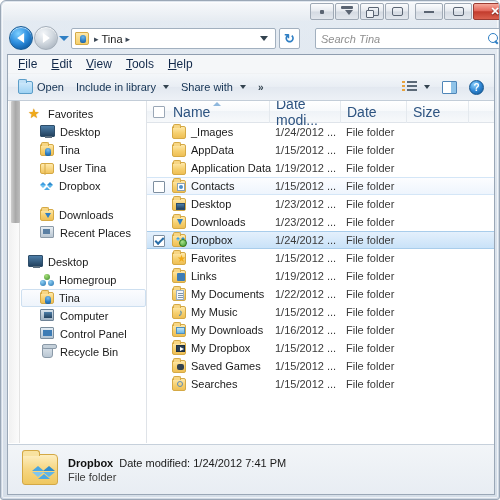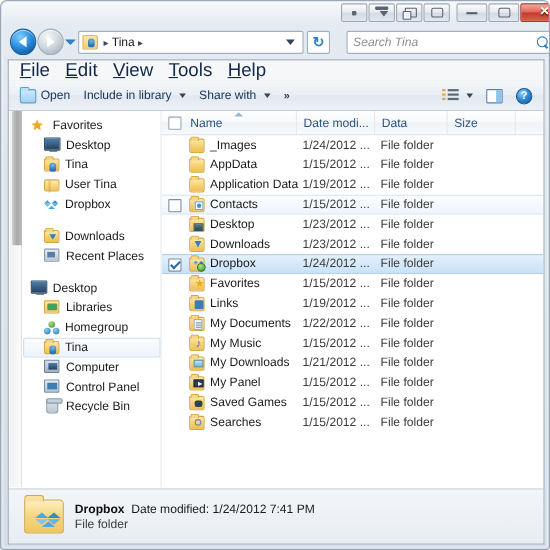--- a/index.html
+++ b/index.html
@@ -133,21 +133,21 @@
     background:#ffffff;border:1px solid #9aa7b6;border-top-color:#8f9daf;
     overflow:hidden;
   }
 
   
   #menubar{
     height:19px;width:100%;background:#f5f7f9;
     display:flex;align-items:center;padding-left:10px;gap:14px;
     border-bottom:1px solid #f0f2f4;
   }
-  .menuitem{color:#12294a;font-size:17px;cursor:default;}
+  .menuitem{color:#12294a;font-size:12px;cursor:default;}
   .menuitem u{text-decoration:underline;}
 
   
   #toolbar{
     height:27px;width:100%;
     background:linear-gradient(180deg,#f4f7fa 0%,#e9eef4 48%,#e2e8f0 50%,#edf1f6 100%);
     border-bottom:1px solid #c3cdd8;
     display:flex;align-items:center;padding:0 4px;
     position:relative;
   }
@@ -295,21 +295,21 @@
   
   #listpane{flex:1 1 auto;background:#ffffff;position:relative;overflow:hidden;}
   #listhead{
     height:22px;width:100%;
     background:linear-gradient(180deg,#ffffff 0%,#f7f9fb 48%,#eff3f7 50%,#f7f9fb 100%);
     border-bottom:1px solid #dfe4ea;
     display:flex;align-items:center;position:relative;
   }
   .colhead{
     height:22px;display:flex;align-items:center;
-    font-size:11px;color:#2d5380;
+    font-size:14px;color:#2d5380;
     border-right:1px solid #e4e9ee;
     padding-left:6px;position:relative;
   }
   #selAllBox{
     width:12px;height:12px;border:1px solid #9aa7b6;background:#ffffff;
     margin-left:6px;margin-right:2px;border-radius:1px;flex:0 0 auto;
   }
   #sortArrow{
     position:absolute;left:46px;top:1px;width:0;height:0;
     border-left:4px solid transparent;border-right:4px solid transparent;
@@ -553,26 +553,20 @@
               <span class="navlbl">Recent Places</span>
             </div>
             <div class="navspace"></div>
             <div class="navrow">
               <span class="nicon">
                 <span class="ic-monitor" style="position:absolute"></span>
               </span>
               <span class="navlbl">Desktop</span>
             </div>
             <div class="navrow sub">
-              <span class="nicon">
-                <span class="ic-lib" style="position:absolute"></span>
-              </span>
-              <span class="navlbl">Libraries</span>
-            </div>
-            <div class="navrow sub">
               <span class="nicon ic-home">
                 <i></i>
                 <i></i>
                 <i></i>
               </span>
               <span class="navlbl">Homegroup</span>
             </div>
             <div class="navrow sub sel">
               <span class="nicon ic-folder ic-user"></span>
               <span class="navlbl">Tina</span>
@@ -602,21 +596,21 @@
         <div id="listhead">
           <div id="selAllBox"></div>
           <div class="colhead" style="width:103px">
             <span>Name</span>
             <span id="sortArrow"></span>
           </div>
           <div class="colhead" style="width:71px">
             <span>Date modi...</span>
           </div>
           <div class="colhead" style="width:66px">
-            <span>Data</span>
+            <span>Date</span>
           </div>
           <div class="colhead" style="width:62px">
             <span>Size</span>
           </div>
         </div>
         <div id="rows">
             <div class="row">
               <span class="cname">
                 <span class="ficon ic-folder"></span>
                 <span>_Images</span>
@@ -741,30 +735,30 @@
               <span class="ctype">File folder</span>
               <span class="csize"></span>
             </div>
             <div class="row">
               <span class="cname">
                 <span class="ficon ic-folder">
                   <span class="ov ov-pic"></span>
                 </span>
                 <span>My Downloads</span>
               </span>
-              <span class="cdate">1/21/2012 ...</span>
+              <span class="cdate">1/16/2012 ...</span>
               <span class="ctype">File folder</span>
               <span class="csize"></span>
             </div>
             <div class="row">
               <span class="cname">
                 <span class="ficon ic-folder">
                   <span class="ov ov-vid"></span>
                 </span>
-                <span>My Panel</span>
+                <span>My Dropbox</span>
               </span>
               <span class="cdate">1/15/2012 ...</span>
               <span class="ctype">File folder</span>
               <span class="csize"></span>
             </div>
             <div class="row">
               <span class="cname">
                 <span class="ficon ic-folder">
                   <span class="ov ov-game"></span>
                 </span>

